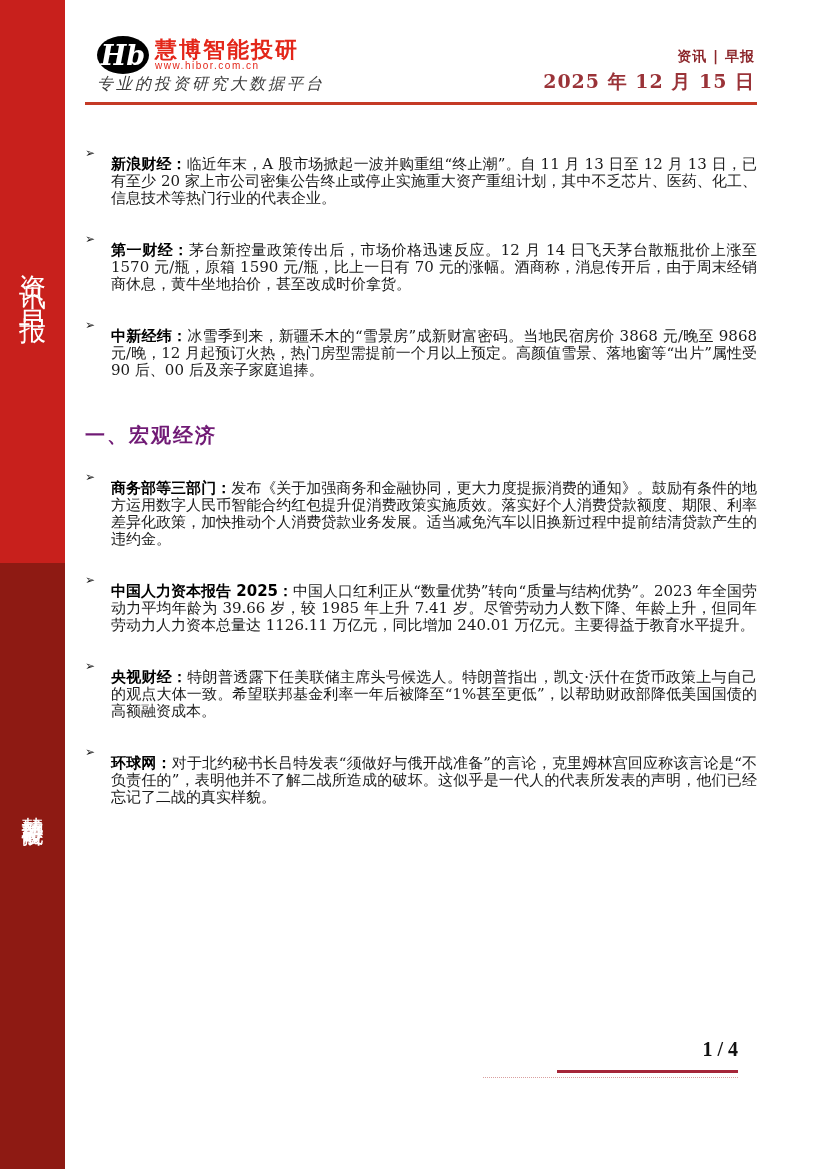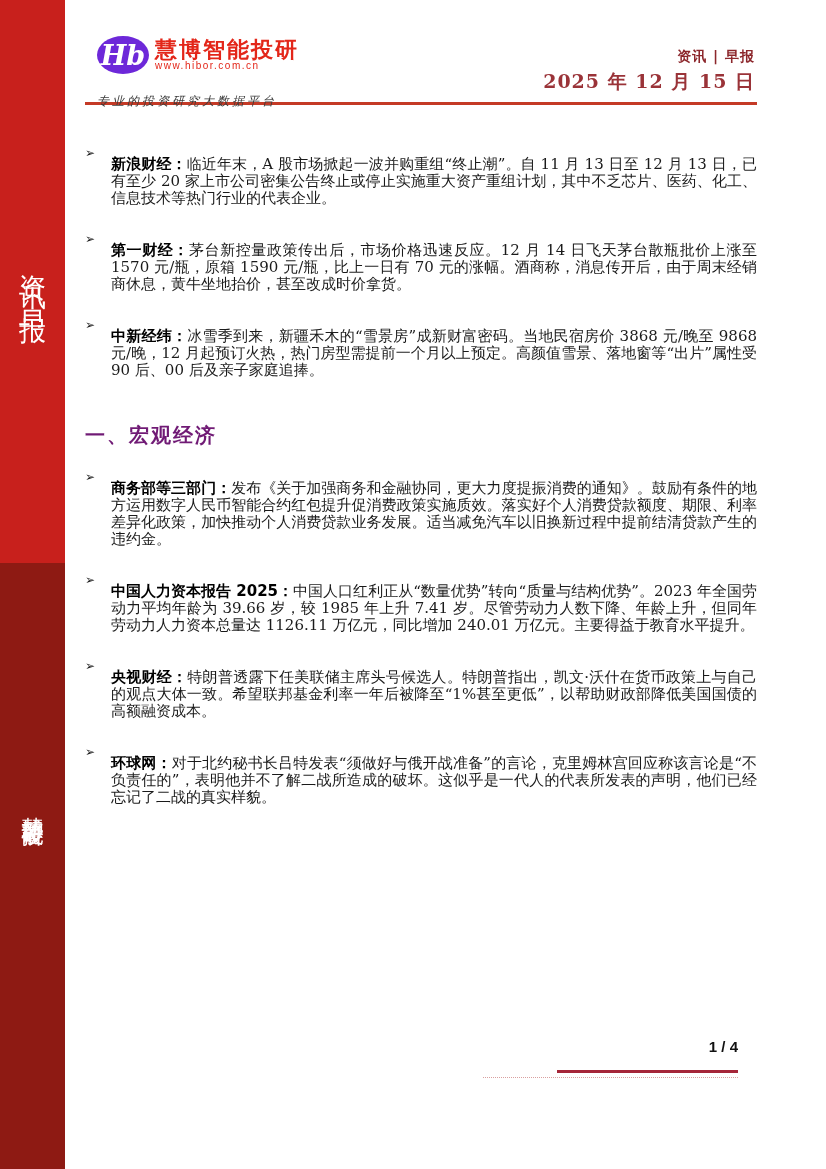--- a/index.html
+++ b/index.html
@@ -16,31 +16,31 @@
   .vtext-top{top:252px;font-size:27px;letter-spacing:9px;font-weight:400;}
   .vtext-bottom{top:236px;font-size:22px;letter-spacing:2px;font-weight:400;}
 
   
   .main{position:absolute;left:85px;top:0;width:672px;}
 
   
   .header{position:relative;height:102px;border-bottom:3px solid #C43A26;}
   .logo{position:absolute;left:12px;top:36px;}
   .logo-row{display:flex;align-items:center;}
-  .logo-mark{width:52px;height:38px;background:#6d28d9;border-radius:50%;
+  .logo-mark{width:52px;height:38px;background:#000000;border-radius:50%;
              display:flex;align-items:center;justify-content:center;
              color:#fff;font-style:italic;font-weight:bold;font-size:27px;
              font-family:"DejaVu Serif",serif;flex:none;}
   .logo-col{margin-left:6px;line-height:1.05;}
   .logo-name{color:#E32619;font-weight:bold;font-size:22px;letter-spacing:2px;
              font-family:"DejaVu Sans","Liberation Sans",sans-serif;}
   .logo-url{color:#E32619;font-weight:normal;font-size:10px;letter-spacing:1.5px;
             font-family:"Liberation Sans",sans-serif;}
-  .logo-tagline{color:#3b3b3b;font-size:12px;font-style:italic;letter-spacing:3px;
-                margin-top:19px;font-family:"DejaVu Serif",serif;}
+  .logo-tagline{color:#3b3b3b;font-size:16px;font-style:italic;letter-spacing:3px;
+                margin-top:0;font-family:"DejaVu Serif",serif;}
   .head-right{position:absolute;right:2px;top:48px;text-align:right;}
   .head-category{color:#8C272C;font-weight:bold;font-size:14px;letter-spacing:1px;
                  font-family:"DejaVu Sans","Liberation Sans",sans-serif;}
   .head-date{color:#9A3338;font-weight:bold;font-size:19px;letter-spacing:1px;margin-top:3px;}
 
   
   .doc-title{margin:62px 0 0 0;text-align:center;color:#9C3136;font-size:31px;
              font-weight:bold;letter-spacing:12px;text-indent:12px;
              font-family:"DejaVu Serif","Liberation Serif",serif;}
 
@@ -51,22 +51,22 @@
   .bullet{flex:none;width:26px;padding-top:5px;font-size:12px;color:#1a1a1a;
           font-family:"DejaVu Sans",sans-serif;}
   .news-body{flex:1;text-align:justify;font-size:15px;line-height:17px;color:#1a1a1a;}
   .news-label{font-weight:bold;color:#000;
               font-family:"DejaVu Sans","Liberation Sans",sans-serif;}
 
   h2.section{margin:28px 0 16px 0;color:#701a75;font-size:20px;font-weight:bold;
              letter-spacing:2px;font-family:"DejaVu Sans","Liberation Sans",sans-serif;}
 
   
-  .page-number{position:absolute;right:88px;top:1038px;font-weight:bold;font-size:15px;
-               color:#111;font-family:Liberation Sans, sans-serif;}
+  .page-number{position:absolute;right:88px;top:1038px;font-weight:bold;font-size:20px;
+               color:#111;font-family:Liberation Serif, serif;}
   .footline-thick{position:absolute;left:557px;top:1070px;width:181px;height:3px;
                   background:#A52639;}
   .footline-thin{position:absolute;left:483px;top:1077px;width:255px;height:0;
                  border-top:1px dotted #D9A0A0;}
 </style>
 </head>
 <body>
 
 <div class="page">
 

